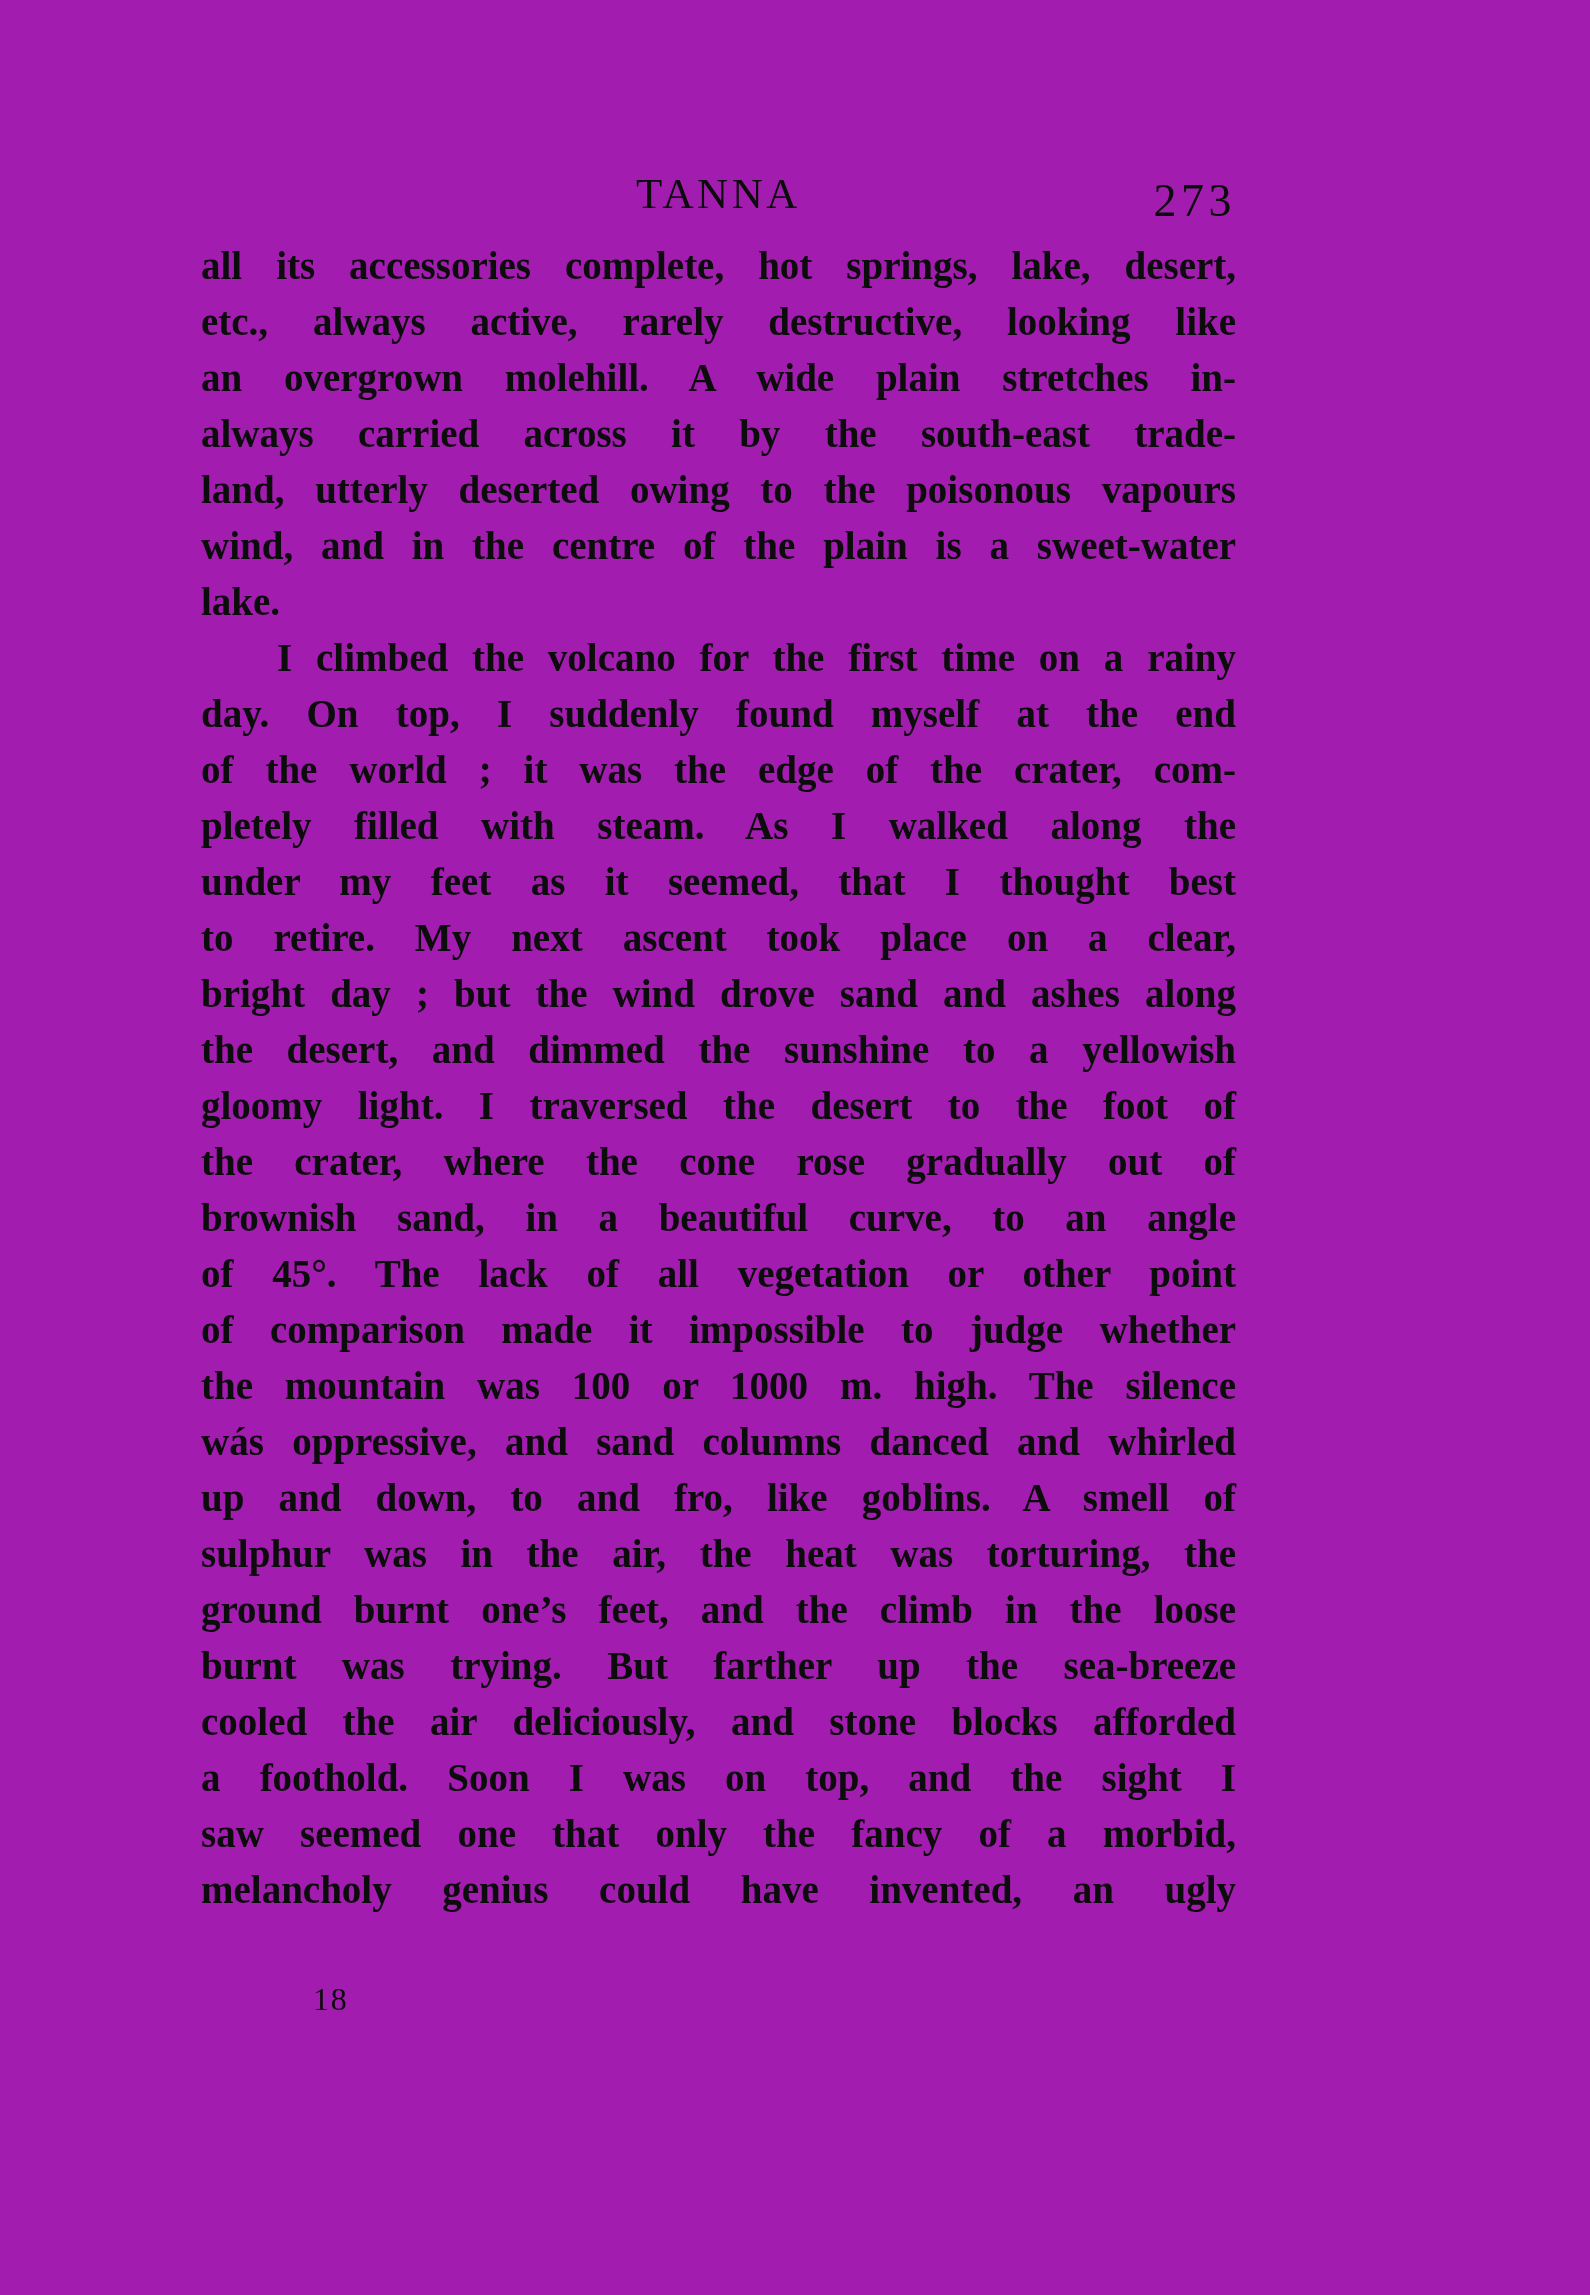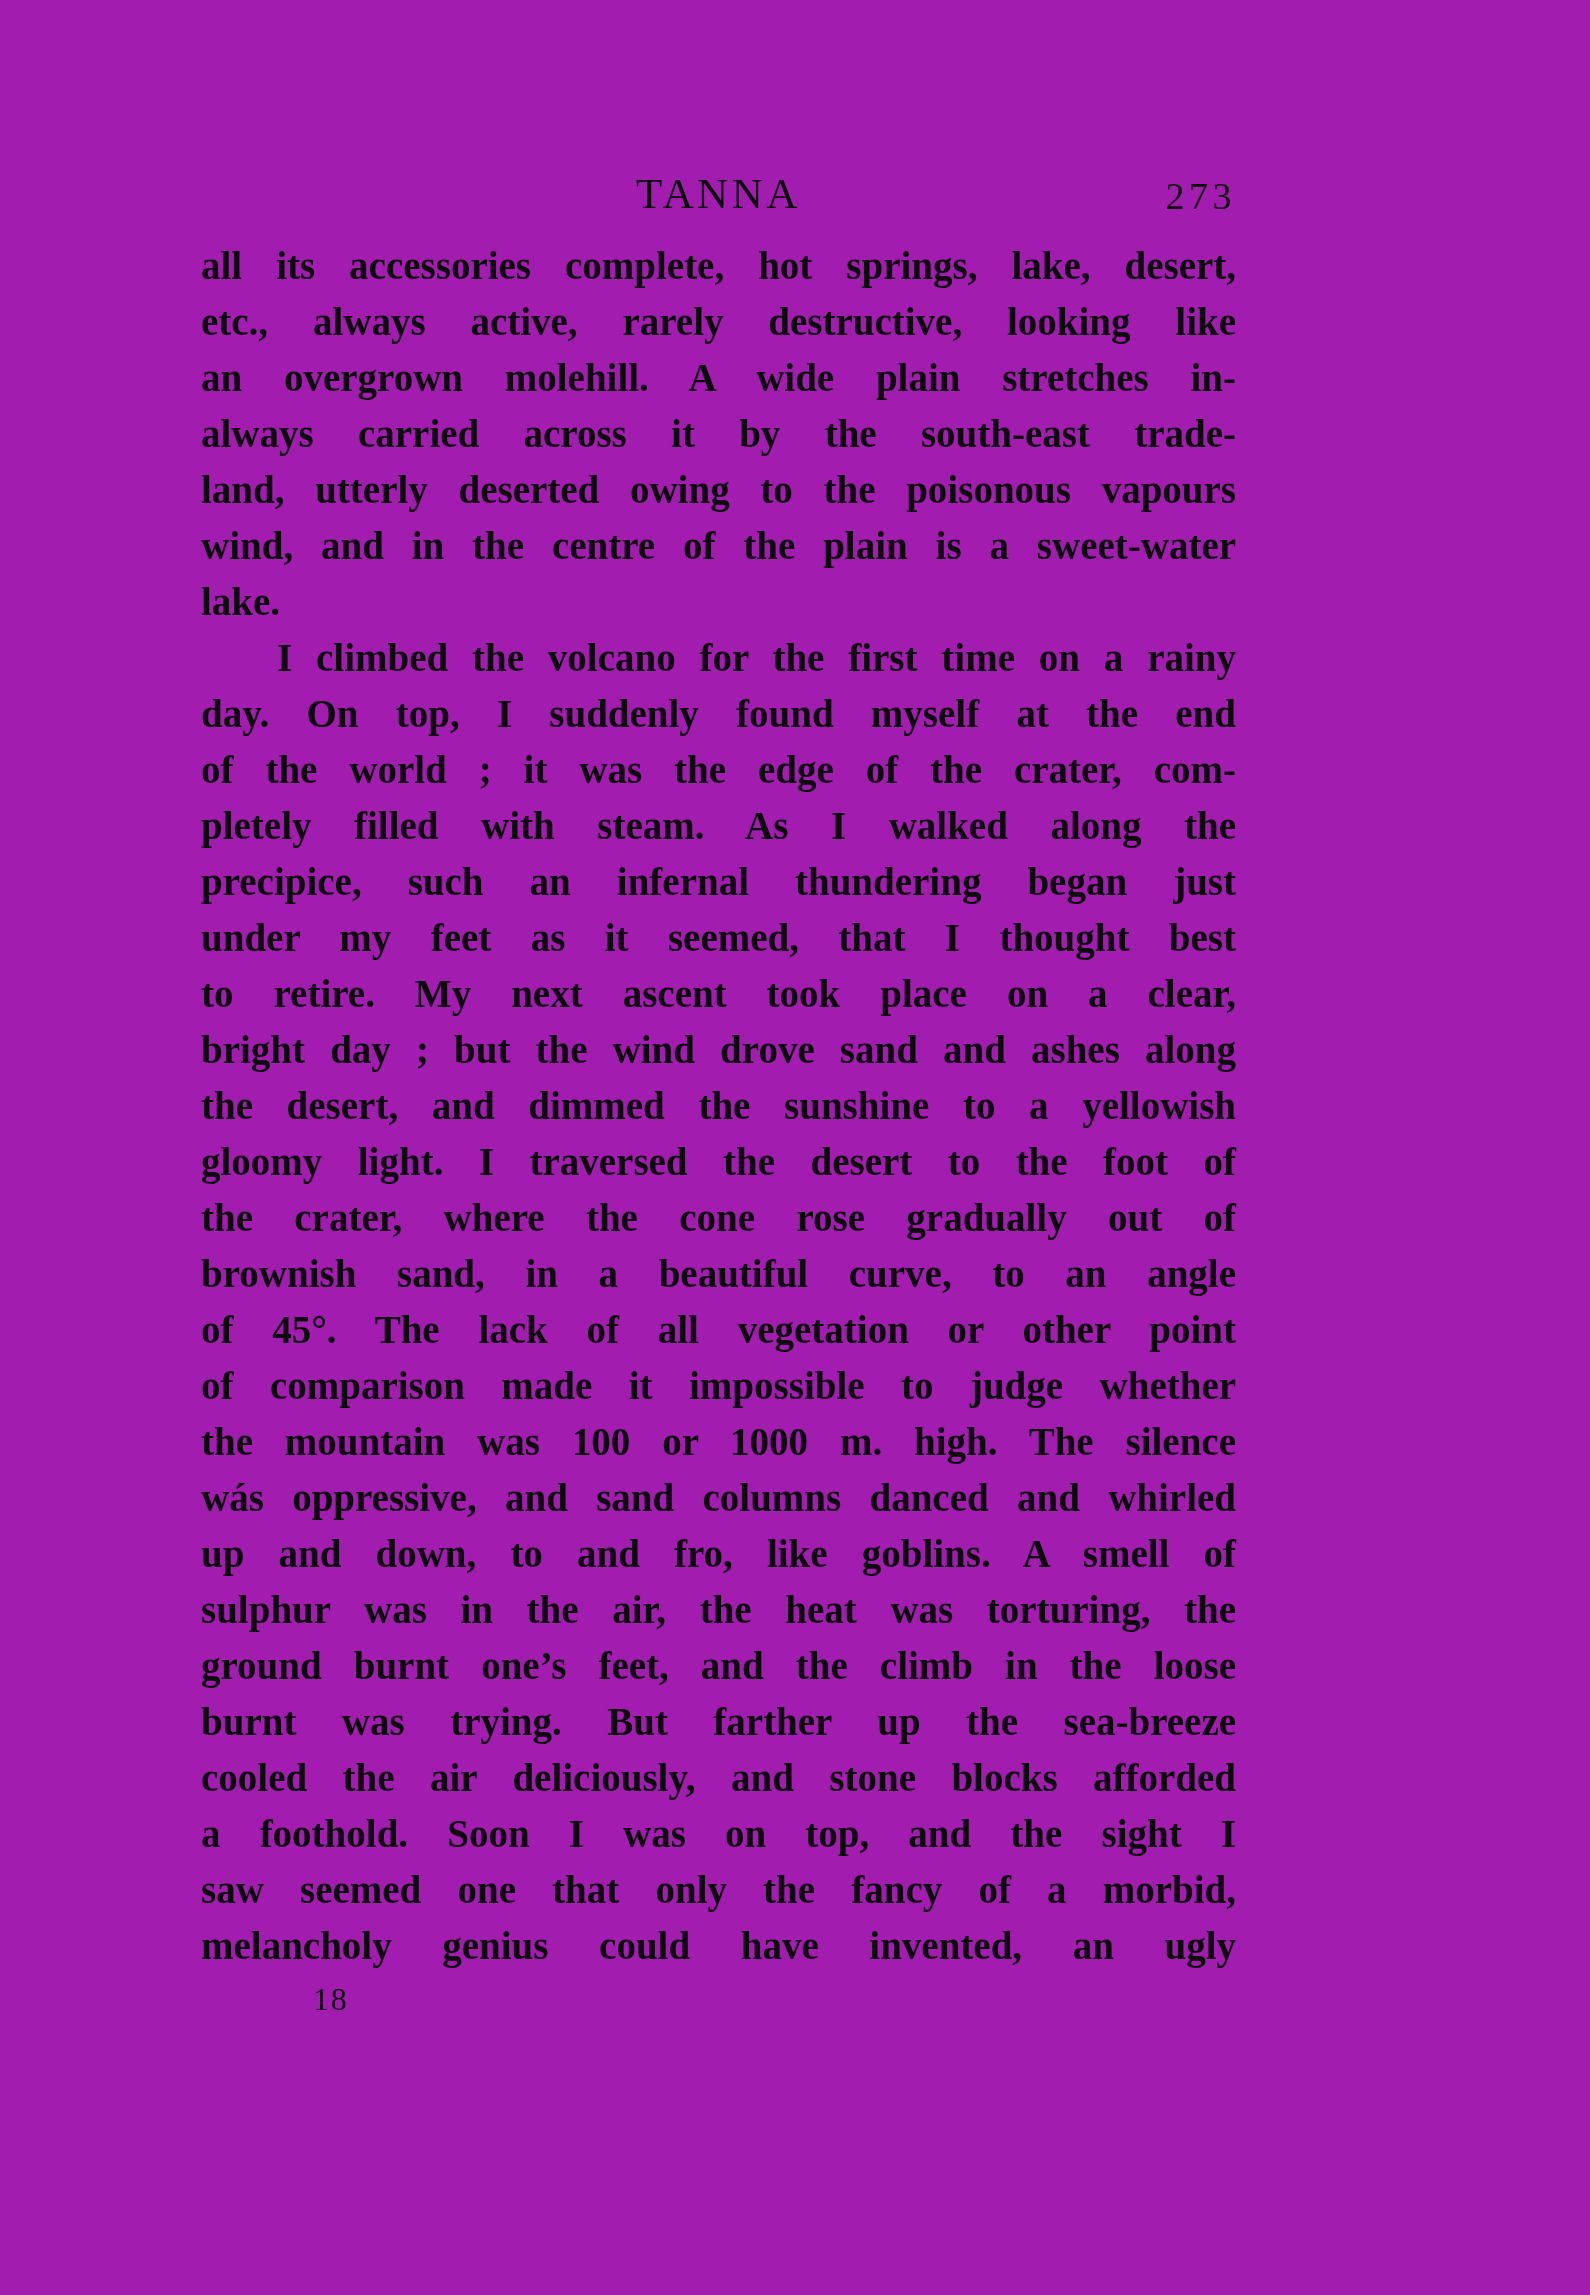--- a/index.html
+++ b/index.html
@@ -31,21 +31,21 @@
     top: 0;
     text-align: center;
     font-size: 43px;
     letter-spacing: 3.6px;
     font-weight: 400;
   }
   .page-num {
     position: absolute;
     right: 0;
     top: 5.3px;
-    font-size: 38px;
+    font-size: 46px;
     letter-spacing: 4.5px;
   }
   .text-block {
     position: absolute;
     left: 201px;
     top: 238px;
     width: 1035px;
   }
   .paragraph { margin: 0; font-weight: bold; }
   .line {
@@ -87,21 +87,20 @@
         <div class="line just">always carried across it by the south-east trade-</div>
         <div class="line just">land, utterly deserted owing to the poisonous vapours</div>
         <div class="line just">wind, and in the centre of the plain is a sweet-water</div>
         <div class="line">lake.</div>
       </div>
       <div class="paragraph">
         <div class="line indent just">I climbed the volcano for the first time on a rainy</div>
         <div class="line just">day. On top, I suddenly found myself at the end</div>
         <div class="line just">of the world ; it was the edge of the crater, com-</div>
         <div class="line just">pletely filled with steam. As I walked along the</div>
-        <div class="line just">precipice, such an infernal thundering began just</div>
         <div class="line just">under my feet as it seemed, that I thought best</div>
         <div class="line just">to retire. My next ascent took place on a clear,</div>
         <div class="line just">bright day ; but the wind drove sand and ashes along</div>
         <div class="line just">the desert, and dimmed the sunshine to a yellowish</div>
         <div class="line just">gloomy light. I traversed the desert to the foot of</div>
         <div class="line just">the crater, where the cone rose gradually out of</div>
         <div class="line just">brownish sand, in a beautiful curve, to an angle</div>
         <div class="line just">of 45°. The lack of all vegetation or other point</div>
         <div class="line just">of comparison made it impossible to judge whether</div>
         <div class="line just">the mountain was 100 or 1000 m. high. The silence</div>

